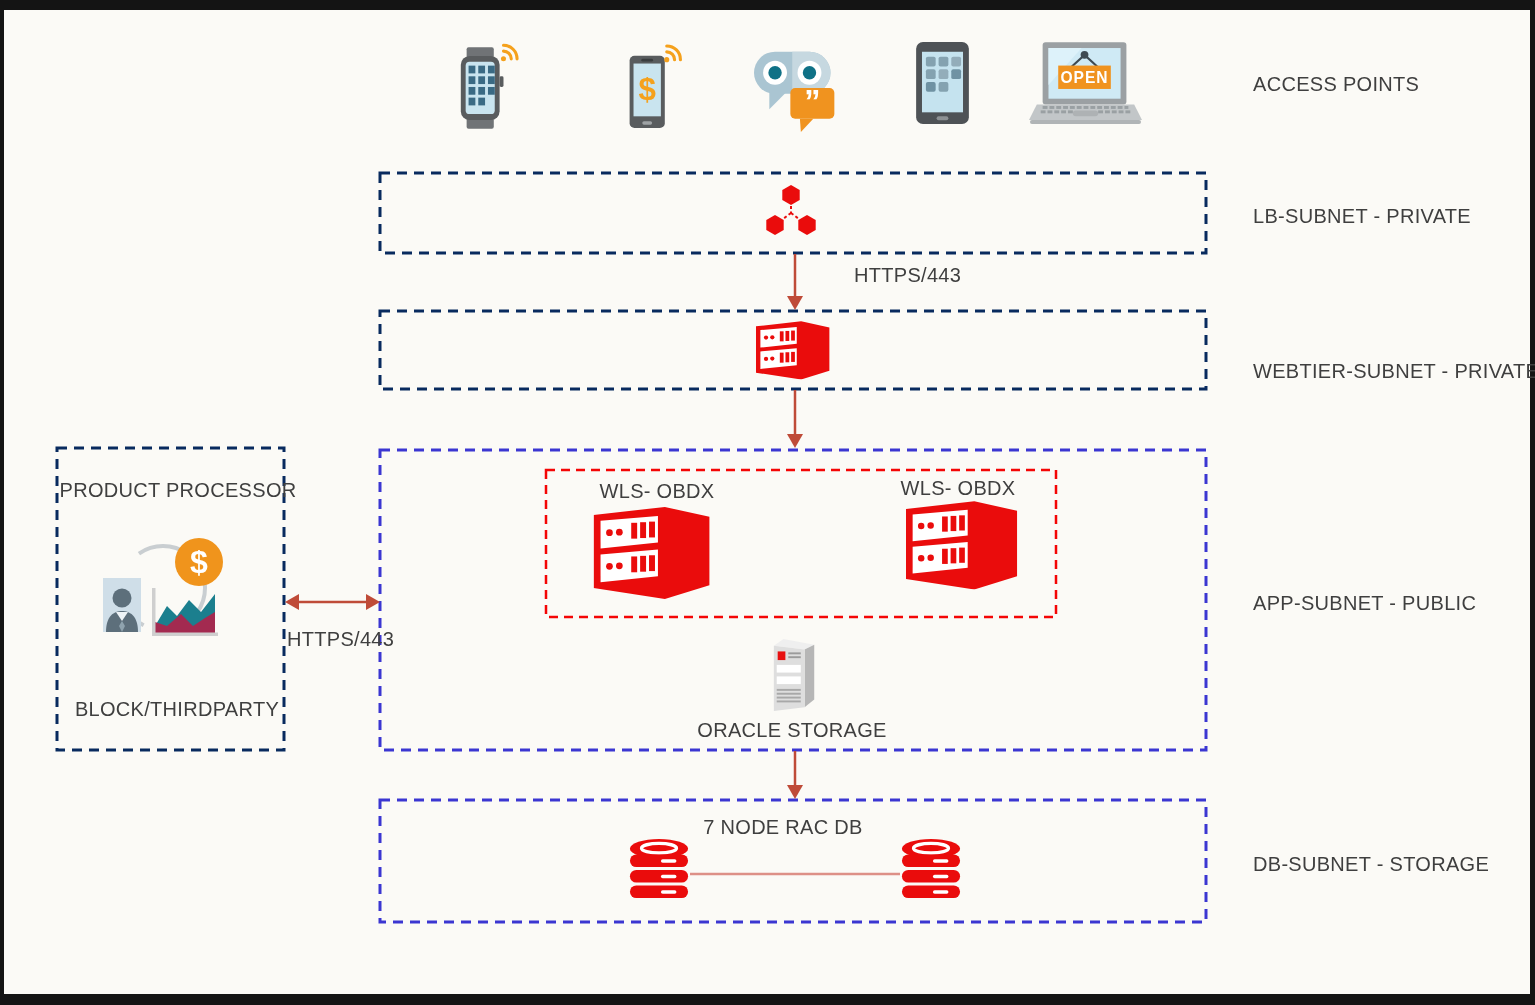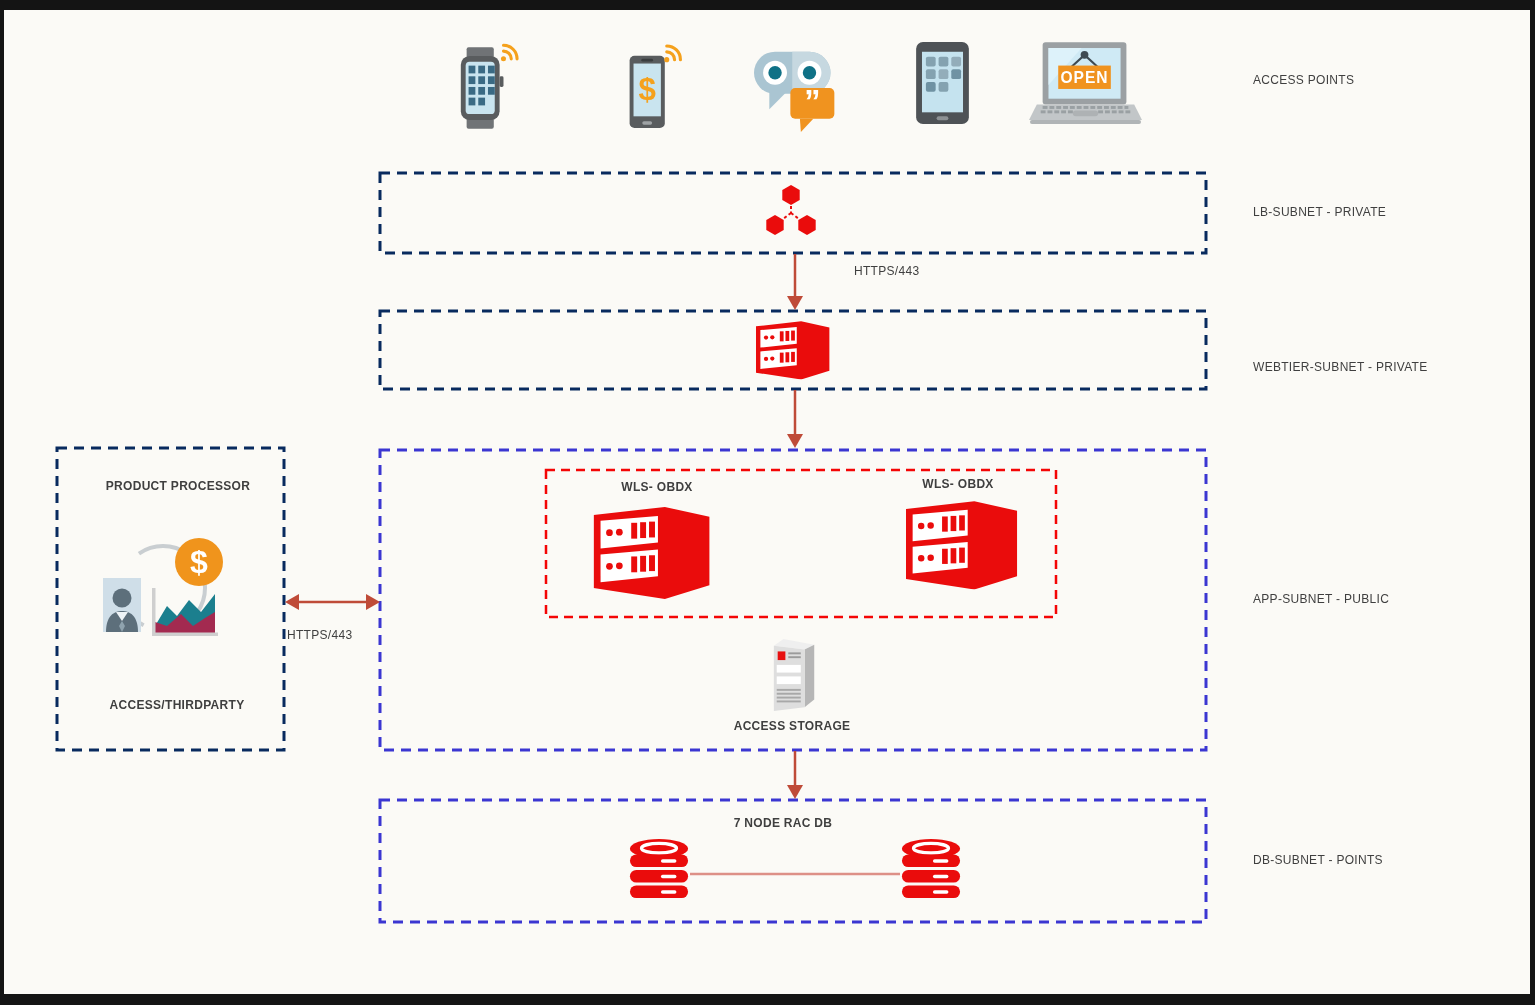--- a/index.html
+++ b/index.html
@@ -1,21 +1,21 @@
 <!DOCTYPE html>
 <html><head>
 <meta charset="utf-8">
 <style>
   html,body{margin:0;padding:0;background:#141414;}
   #canvas{position:relative;width:1535px;height:1005px;background:#141414;overflow:hidden;
           font-family:"Liberation Sans",sans-serif;}
   #paper{position:absolute;left:4px;top:10px;width:1526px;height:984px;background:#fbfaf6;}
   .abs{position:absolute;}
-  .lbl{position:absolute;color:#3f3f3f;font-size:12px;letter-spacing:.3px;white-space:nowrap;}
-  .ctr{transform:translateX(-50%);font-weight:bold;}
+  .lbl{position:absolute;color:#3f3f3f;font-size:20px;letter-spacing:.3px;white-space:nowrap;}
+  .ctr{transform:translateX(-50%);}
   svg{display:block;}
   #lines{position:absolute;left:0;top:0;pointer-events:none;}
 </style>
 </head>
 <body>
 
 <div id="canvas">
   <div id="paper"></div>
 
   <svg width="0" height="0" style="position:absolute" aria-hidden="true">
@@ -237,26 +237,26 @@
       <polygon points="60,106 60,94 72,98 86,86 98,98 110,90 120,84 120,106" fill="#a32a50"></polygon>
       <rect x="57" y="60" width="3.5" height="48" fill="#cfcfcf"></rect>
       <rect x="57" y="104.5" width="66" height="3.5" fill="#cfcfcf"></rect>
     </g>
   </svg>
 
   <div class="lbl" style="left:1253px;top:73px">ACCESS POINTS</div>
   <div class="lbl" style="left:1253px;top:205px">LB-SUBNET - PRIVATE</div>
   <div class="lbl" style="left:1253px;top:360px">WEBTIER-SUBNET - PRIVATE</div>
   <div class="lbl" style="left:1253px;top:592px">APP-SUBNET - PUBLIC</div>
-  <div class="lbl" style="left:1253px;top:853px">DB-SUBNET - POINTS</div>
+  <div class="lbl" style="left:1253px;top:853px">DB-SUBNET - STORAGE</div>
 
   <div class="lbl" style="left:854px;top:264px">HTTPS/443</div>
   <div class="lbl" style="left:287px;top:628px">HTTPS/443</div>
 
   <div class="lbl ctr" style="left:657px;top:480px">WLS- OBDX</div>
   <div class="lbl ctr" style="left:958px;top:477px">WLS- OBDX</div>
 
-  <div class="lbl ctr" style="left:792px;top:719px">ACCESS STORAGE</div>
+  <div class="lbl ctr" style="left:792px;top:719px">ORACLE STORAGE</div>
   <div class="lbl ctr" style="left:783px;top:816px">7 NODE RAC DB</div>
 
   <div class="lbl ctr" style="left:178px;top:479px">PRODUCT PROCESSOR</div>
-  <div class="lbl ctr" style="left:177px;top:698px">ACCESS/THIRDPARTY</div>
+  <div class="lbl ctr" style="left:177px;top:698px">BLOCK/THIRDPARTY</div>
 </div>
 
 </body></html>

